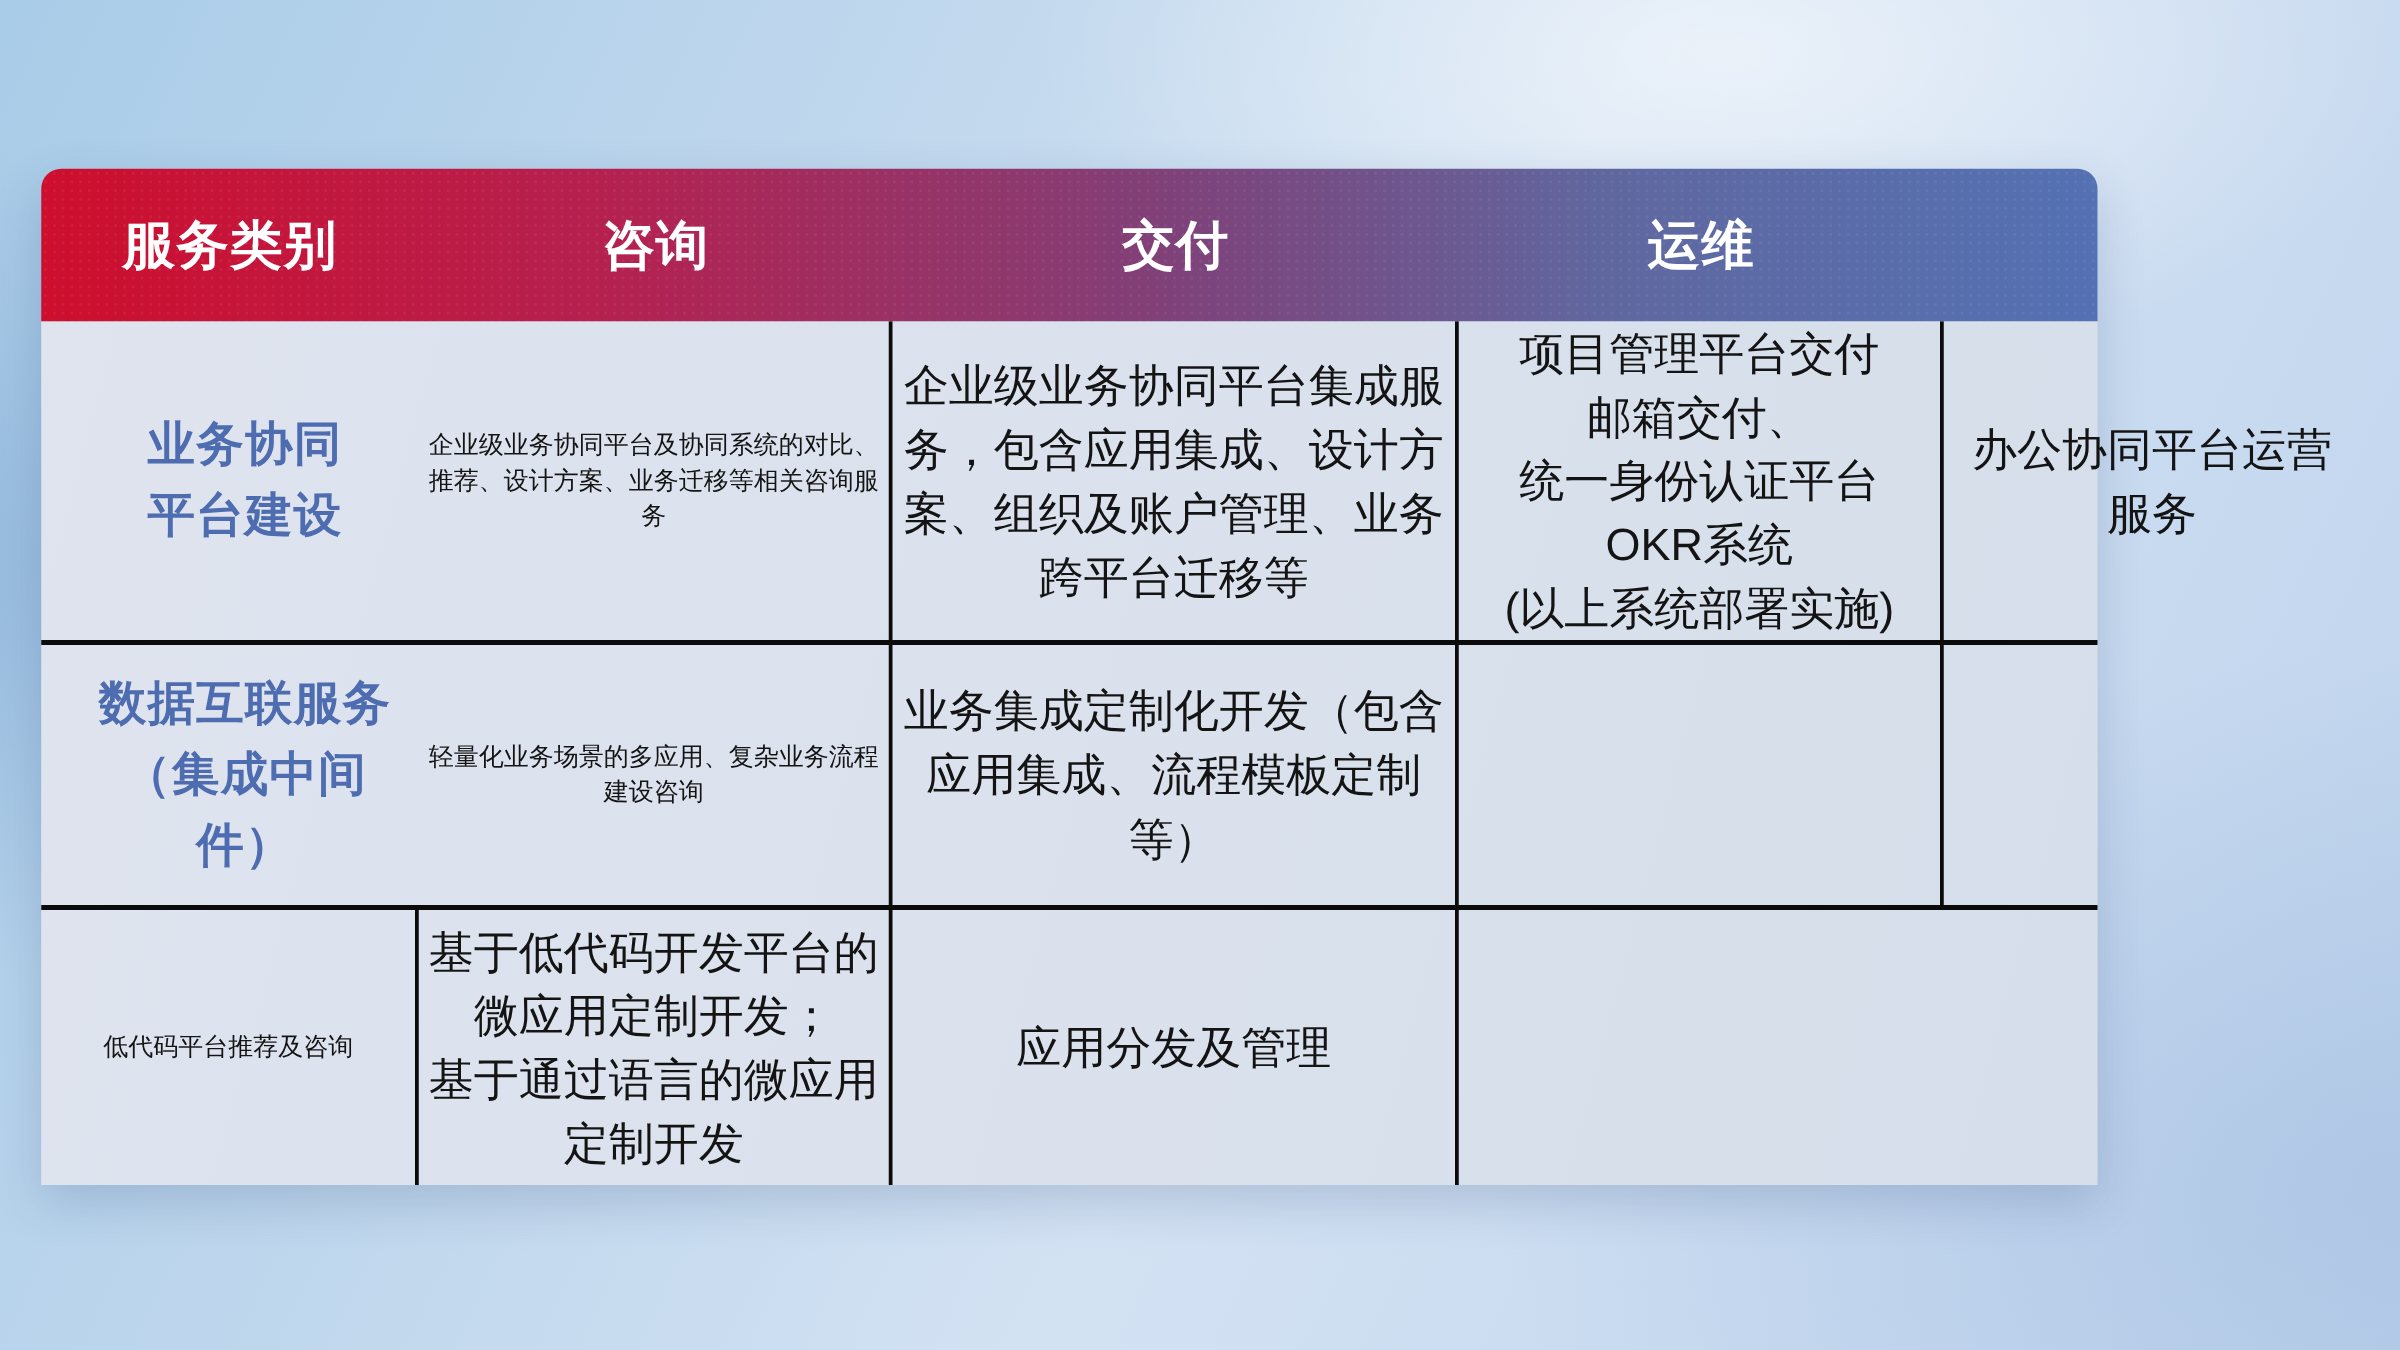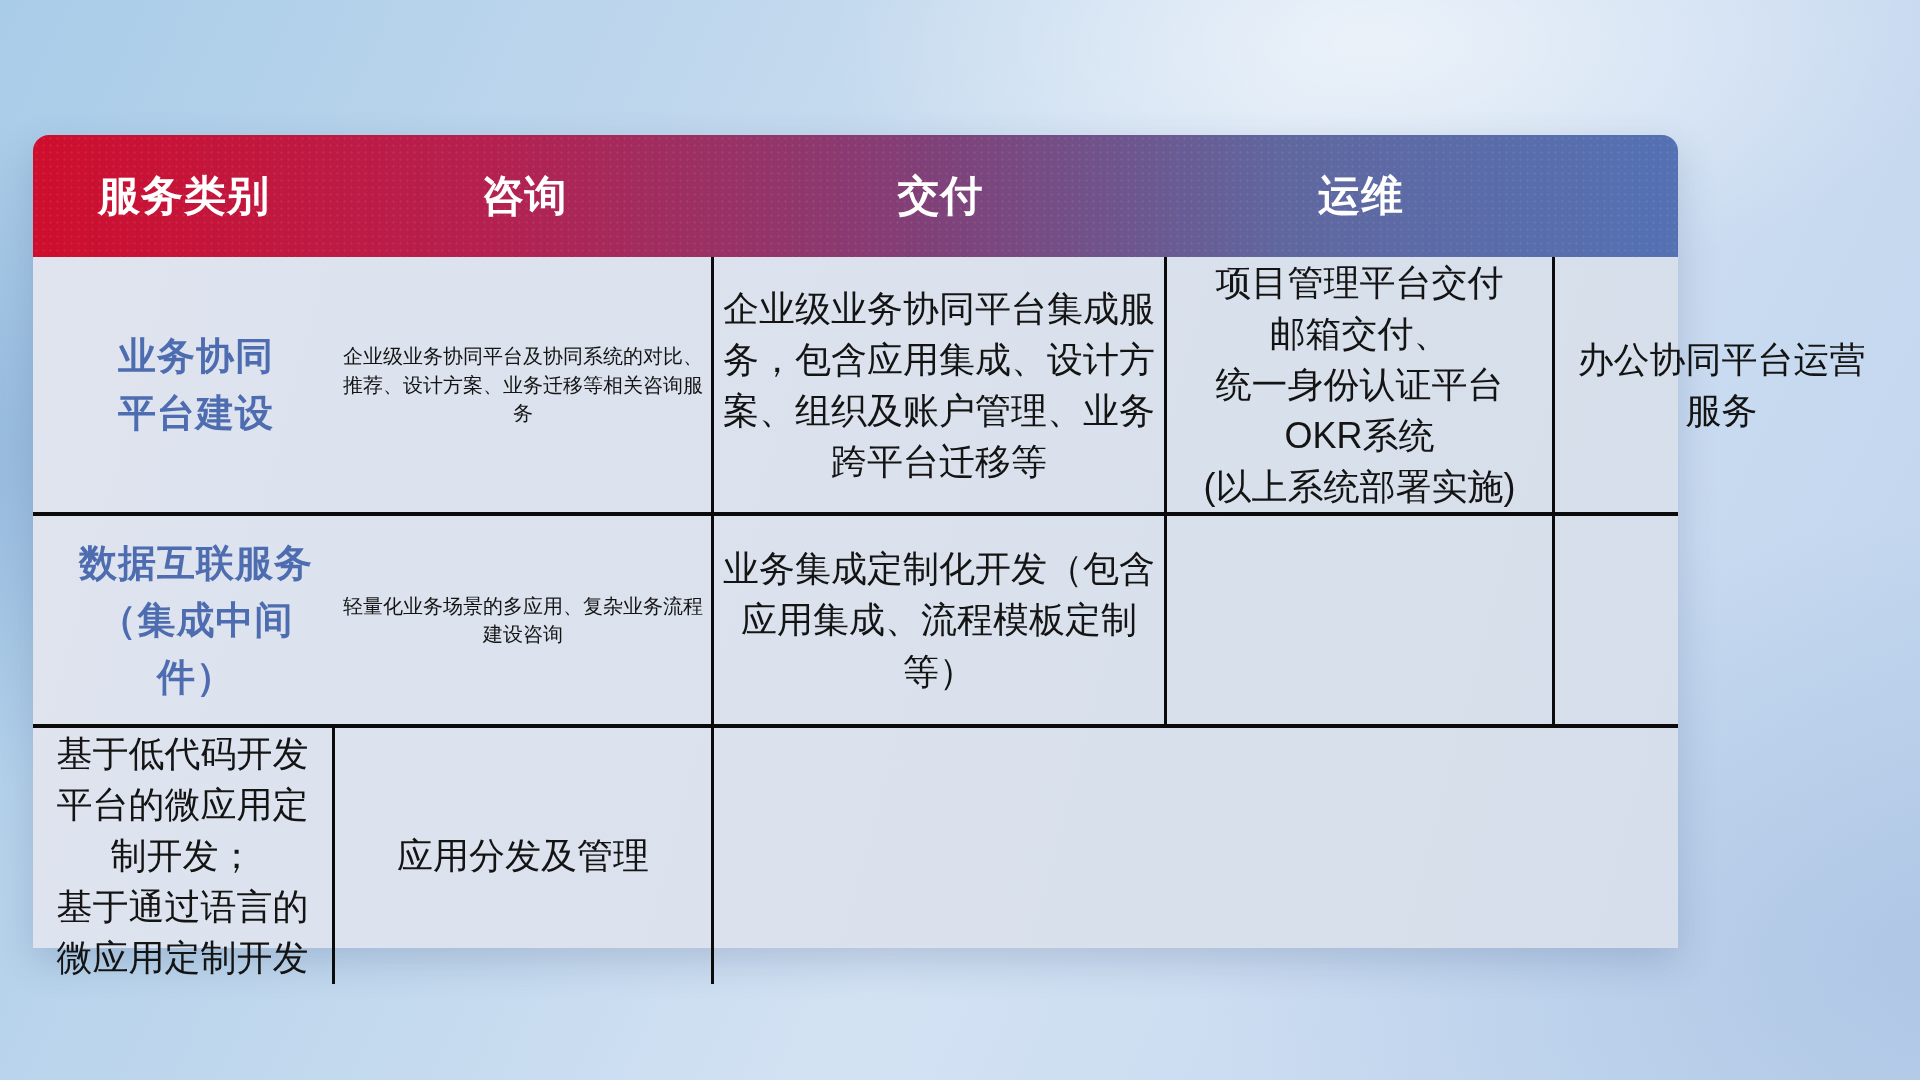--- a/index.html
+++ b/index.html
@@ -93,20 +93,21 @@
       <div class="trow row-2">
         <div class="cell cat">数据互联服务
 （集成中间件）</div>
         <div class="cell c2">轻量化业务场景的多应用、复杂业务流程建设咨询</div>
         <div class="cell c3">业务集成定制化开发（包含应用集成、流程模板定制等）</div>
         <div class="cell c4"></div>
         <div class="cell c5"></div>
       </div>
 
       <div class="trow row-3">
+        <div class="cell c2">低代码平台推荐及咨询</div>
         <div class="cell c3">基于低代码开发平台的微应用定制开发；
 基于通过语言的微应用定制开发</div>
         <div class="cell c4">应用分发及管理</div>
         <div class="cell c5"></div>
       </div>
 
     </div>
   </div>
 </div>
 

